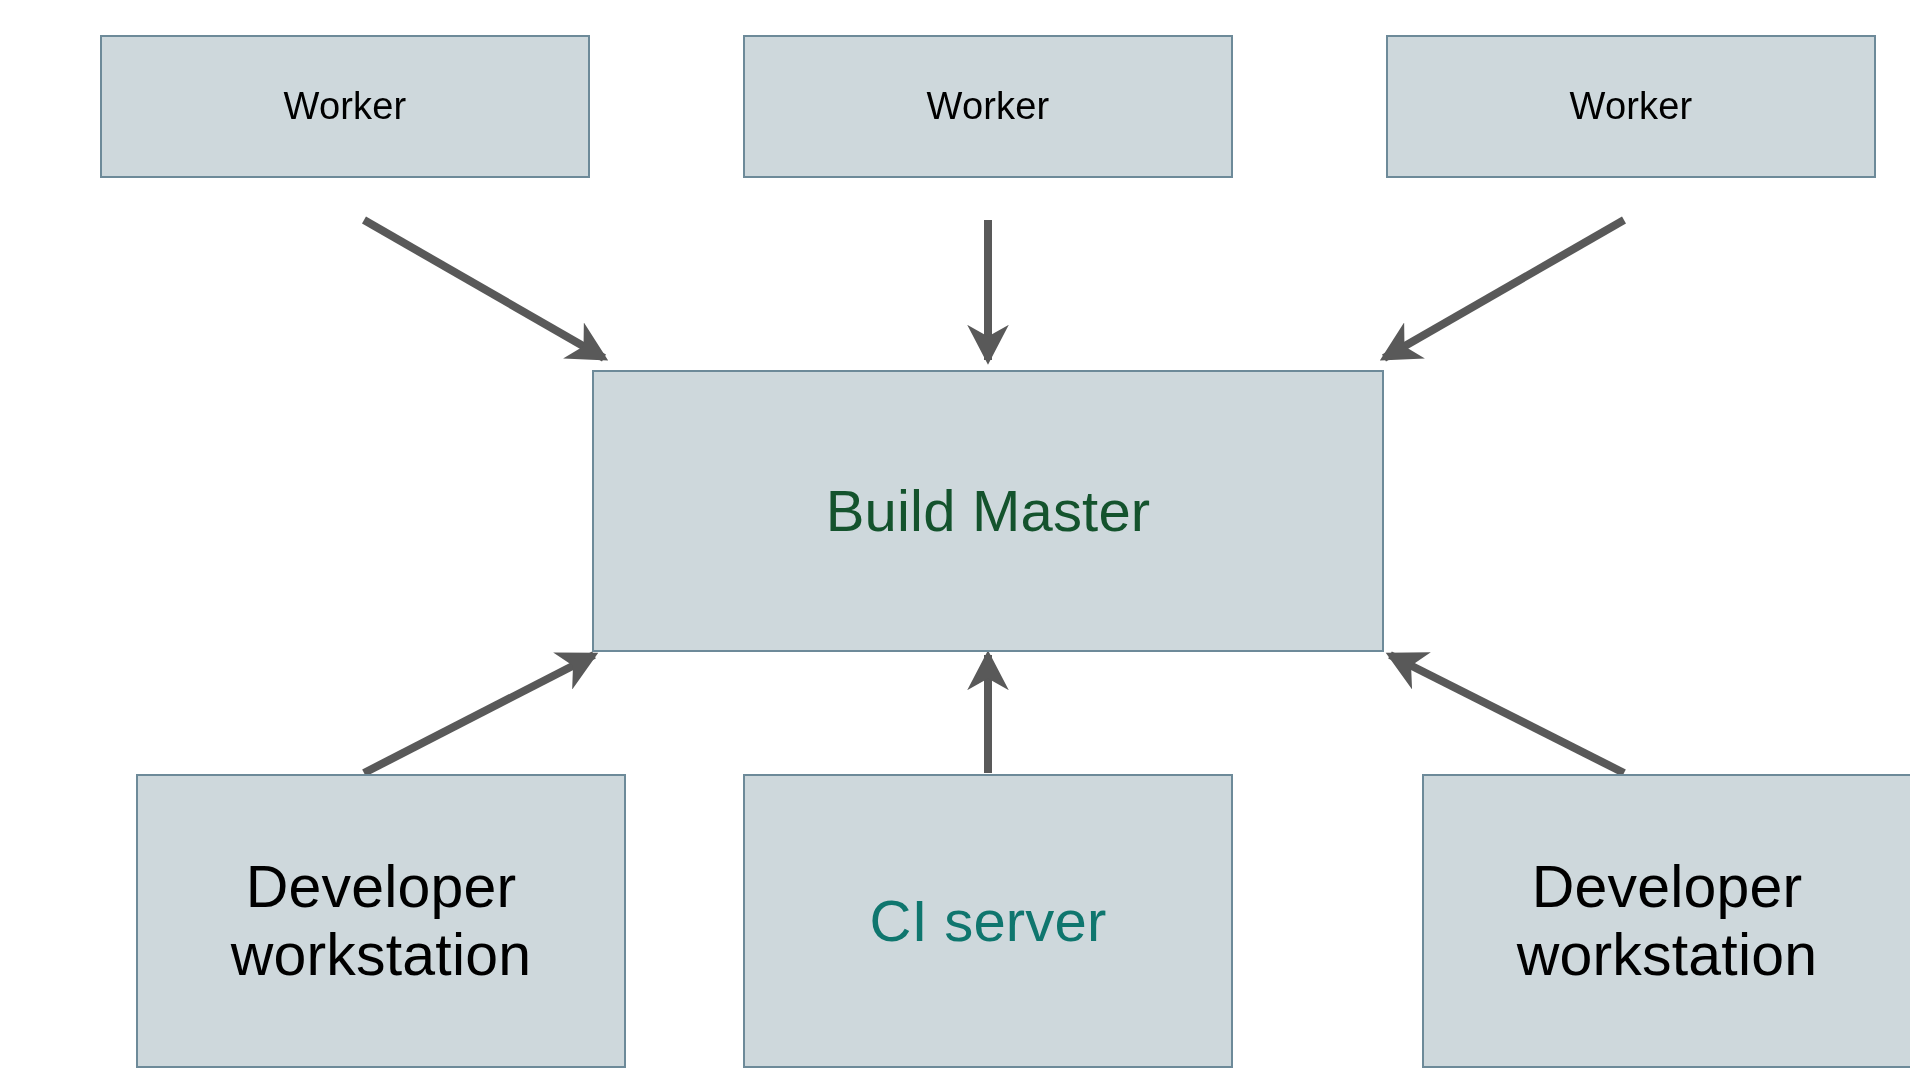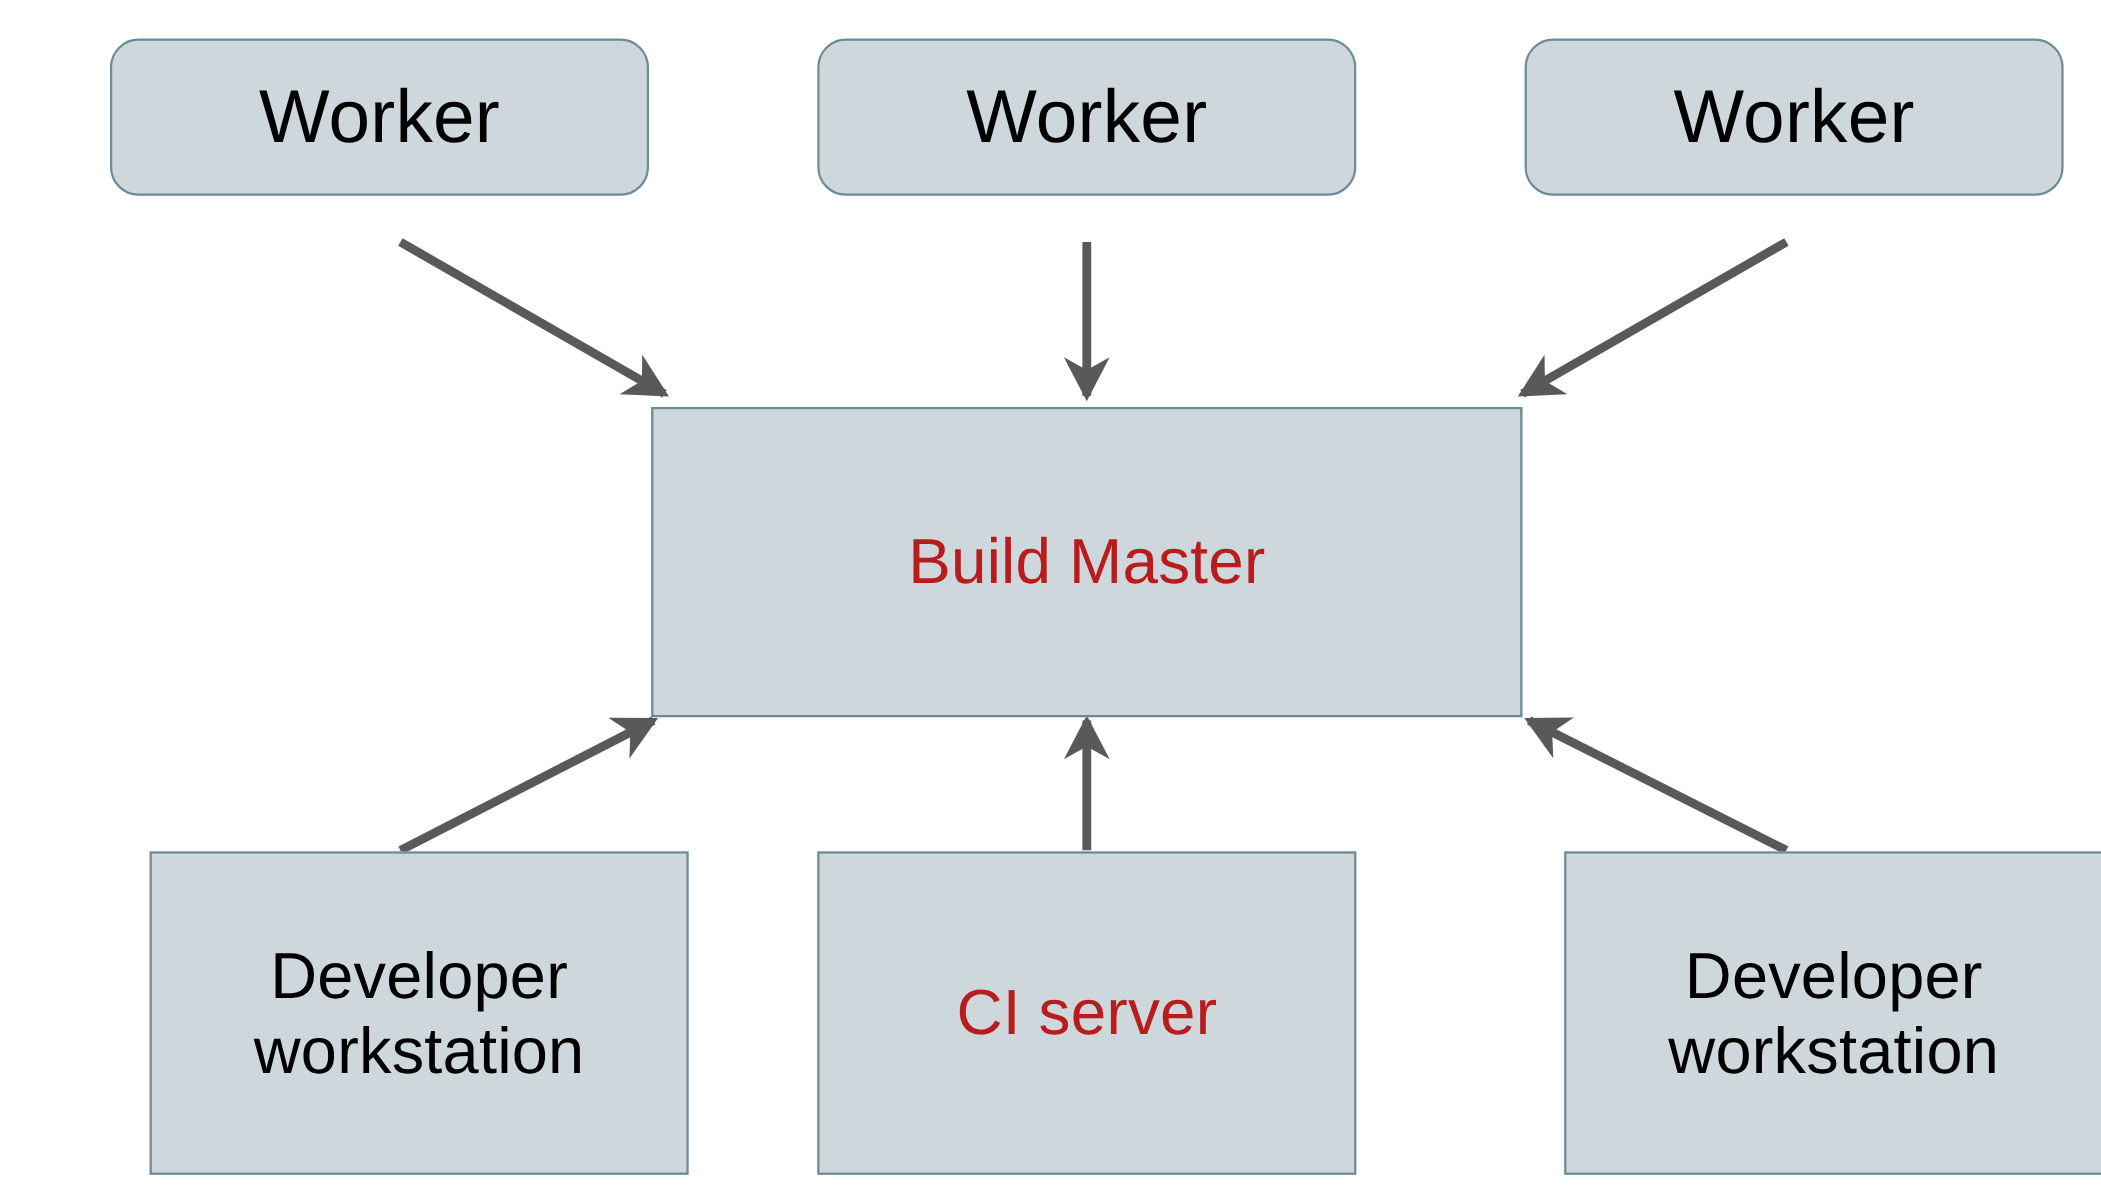--- a/index.html
+++ b/index.html
@@ -39,21 +39,21 @@
     color: #000000;
     line-height: 1.16;
     font-weight: 400;
     letter-spacing: 0.2px;
   }
   .node-label {
     display: block;
     white-space: pre-line;
     padding: 0 10px;
   }
-  .node-worker      { font-size: 68px; border-radius: 26px; }
+  .node-worker      { font-size: 38px; }
   .node-master      { font-size: 58px; }
   .node-ci          { font-size: 58px; }
   .node-dev         { font-size: 59px; margin-left: 36px; }
 </style>
 </head>
 <body>
 
 <div id="diagram-canvas" style="background: rgb(255, 255, 255);">
 
   <svg id="edge-layer" viewBox="0 0 1910 1090" width="1910" height="1090" xmlns="http://www.w3.org/2000/svg" aria-hidden="true">
@@ -77,30 +77,30 @@
   </div>
 
   <div class="node node-worker" style="left: 743px; top: 35px; width: 490px; height: 143px; background: rgb(206, 216, 220); border-color: rgb(109, 138, 153); border-width: 2px; color: rgb(0, 0, 0);">
     <span class="node-label">Worker</span>
   </div>
 
   <div class="node node-worker" style="left: 1386px; top: 35px; width: 490px; height: 143px; background: rgb(206, 216, 220); border-color: rgb(109, 138, 153); border-width: 2px; color: rgb(0, 0, 0);">
     <span class="node-label">Worker</span>
   </div>
 
-  <div class="node node-master" style="left: 592px; top: 370px; width: 792px; height: 282px; background: rgb(206, 216, 220); border-color: rgb(109, 138, 153); border-width: 2px; color: #b91c1c;">
+  <div class="node node-master" style="left: 592px; top: 370px; width: 792px; height: 282px; background: rgb(206, 216, 220); border-color: rgb(109, 138, 153); border-width: 2px; color: #14532d;">
     <span class="node-label">Build Master</span>
   </div>
 
   <div class="node node-dev" style="left: 100px; top: 774px; width: 490px; height: 294px; background: rgb(206, 216, 220); border-color: rgb(109, 138, 153); border-width: 2px; color: rgb(0, 0, 0);">
     <span class="node-label">Developer
 workstation</span>
   </div>
 
-  <div class="node node-ci" style="left: 743px; top: 774px; width: 490px; height: 294px; background: rgb(206, 216, 220); border-color: rgb(109, 138, 153); border-width: 2px; color: #b91c1c; text-align: center;">
+  <div class="node node-ci" style="left: 743px; top: 774px; width: 490px; height: 294px; background: rgb(206, 216, 220); border-color: rgb(109, 138, 153); border-width: 2px; color: #0f766e; text-align: center;">
     <span class="node-label">CI server</span>
   </div>
 
   <div class="node node-dev" style="left: 1386px; top: 774px; width: 490px; height: 294px; background: rgb(206, 216, 220); border-color: rgb(109, 138, 153); border-width: 2px; color: rgb(0, 0, 0);">
     <span class="node-label">Developer
 workstation</span>
   </div>
 
 </div>
 

